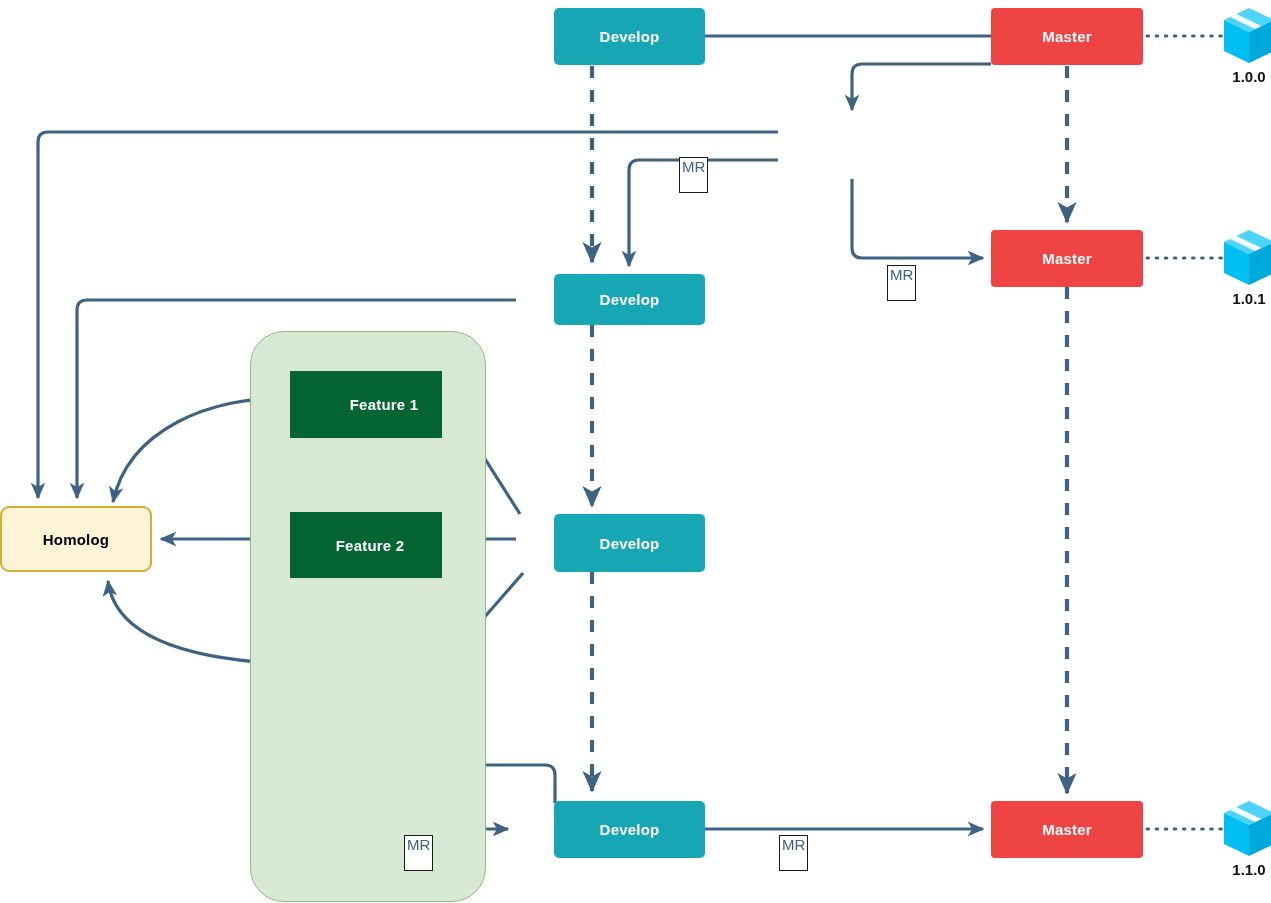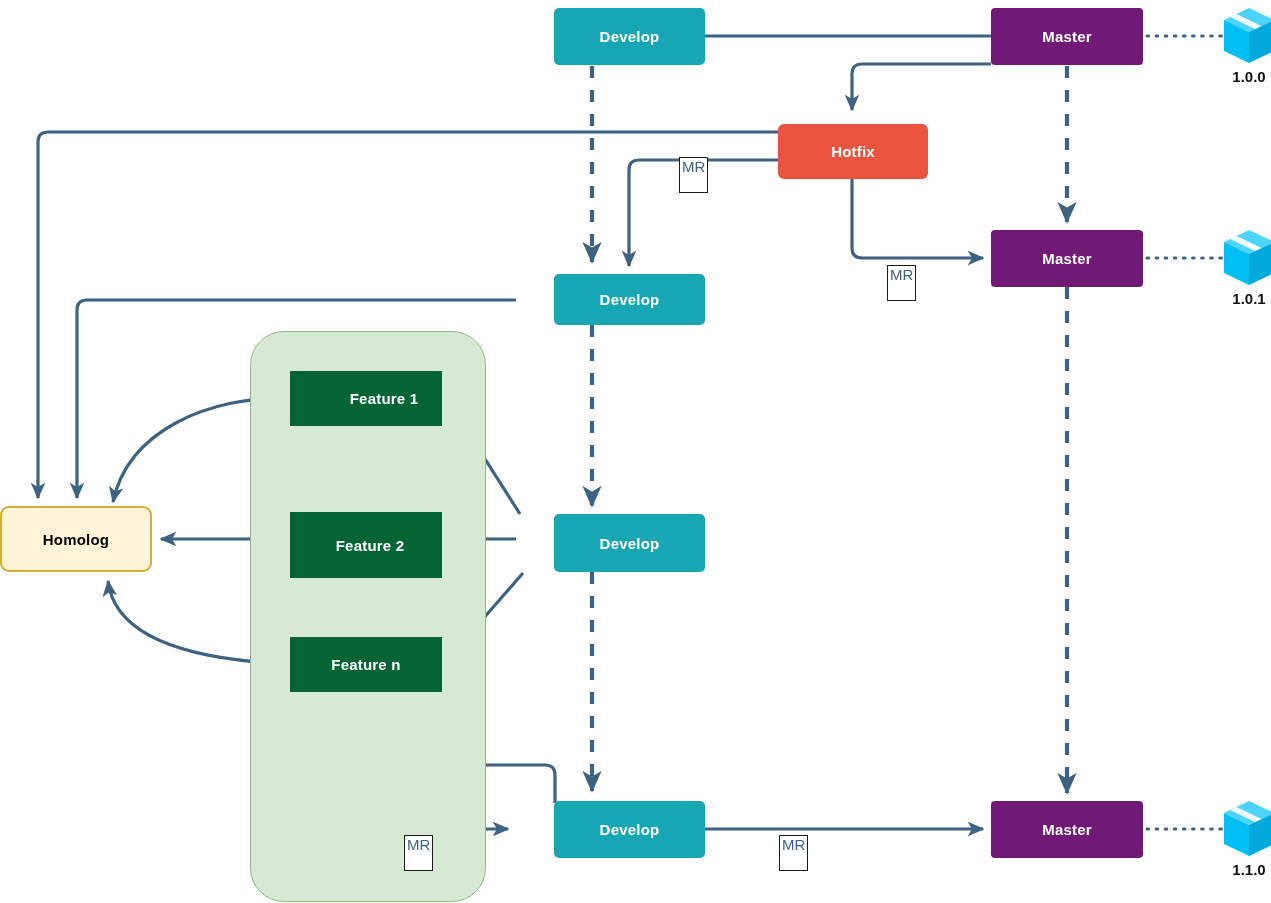--- a/index.html
+++ b/index.html
@@ -32,21 +32,21 @@
     z-index: 5;
   }
   .node-develop {
     background: #17A7B4;
     color: #ffffff;
     border-radius: 5px;
     font-size: 15px;
     margin-left: 38px;
   }
   .node-master {
-    background: #701a75;
+    background: #ef4444;
     color: #ffffff;
     border-radius: 4px;
     font-size: 15px;
   }
   .node-hotfix {
     background: #E9543F;
     color: #ffffff;
     border-radius: 6px;
     font-size: 15px;
   }
@@ -162,51 +162,45 @@
   </svg>
 
   <div class="node node-develop" style="left:516px; top:8px; width:151px; height:57px;">
     <span>Develop</span>
   </div>
 
   <div class="node node-master" style="left:991px; top:8px; width:152px; height:57px;">
     <span>Master</span>
   </div>
 
-  <div class="node node-hotfix" style="left:778px; top:124px; width:150px; height:55px;">
-    <span>Hotfix</span>
-  </div>
 
   <div class="node node-develop" style="left:516px; top:274px; width:151px; height:51px;">
     <span>Develop</span>
   </div>
 
   <div class="node node-master" style="left:991px; top:230px; width:152px; height:57px;">
     <span>Master</span>
   </div>
 
-  <div class="node node-feature" style="left:290px; top:371px; width:152px; height:55px;padding-left:36px;">
+  <div class="node node-feature" style="left:290px; top:371px; width:152px; height:67px;padding-left:36px;">
     <span>Feature 1</span>
   </div>
 
   <div class="node node-homolog" style="left:0px; top:506px; width:152px; height:66px;border-radius:9px;">
     <span>Homolog</span>
   </div>
 
   <div class="node node-feature" style="left:290px; top:512px; width:152px; height:66px;padding-left:8px;">
     <span>Feature 2</span>
   </div>
 
   <div class="node node-develop" style="left:516px; top:514px; width:151px; height:58px;">
     <span>Develop</span>
   </div>
 
-  <div class="node node-feature" style="left:290px; top:637px; width:152px; height:55px;">
-    <span>Feature n</span>
-  </div>
 
   <div class="node node-develop" style="left:516px; top:801px; width:151px; height:57px;">
     <span>Develop</span>
   </div>
 
   <div class="node node-master" style="left:991px; top:801px; width:152px; height:57px;">
     <span>Master</span>
   </div>
 
   <div class="mr-label" style="left:679px; top:157px;">

